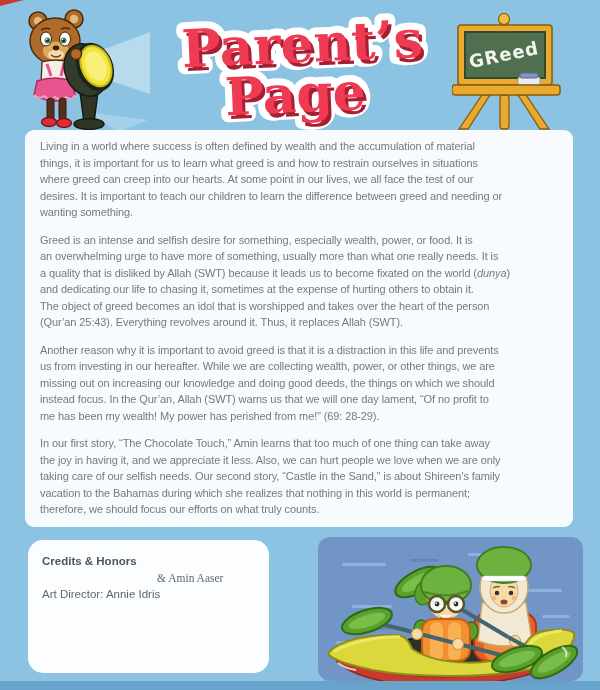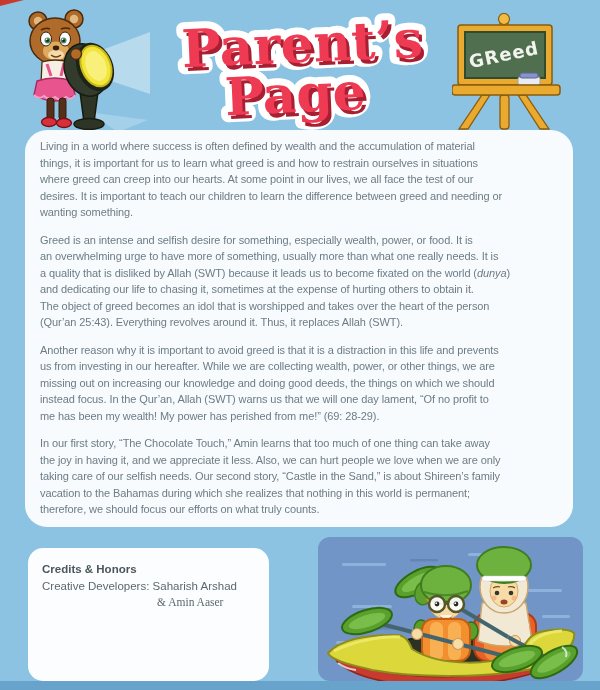--- a/index.html
+++ b/index.html
@@ -15,39 +15,39 @@
     left:0;top:0;width:24px;height:6px;
     background:#c8392e;
     clip-path:polygon(0 0,100% 0,0 100%);
   }
   #bottom-strip{
     left:0;top:681px;width:600px;height:9px;
     background:#68a3cb;
   }
   #article-panel{
     left:25px;top:130px;width:548px;height:397px;
-    background:#f7fbfd;border-radius:22px;
+    background:#f7fbfd;border-radius:9px;
     box-sizing:border-box;
     padding:8px 12px 0 15px;
   }
   #article-panel p{
     margin:0 0 11px 0;
     font-size:11px;line-height:16.5px;
     letter-spacing:-0.1px;
     color:#6e7c86;
     white-space:pre-line;
   }
   #article-panel p i{}
   #credits-panel{
     left:28px;top:540px;width:241px;height:133px;
     background:#fbfdfe;border-radius:15px;
     box-sizing:border-box;
     padding:13px 8px 0 14px;
     color:#5c6870;
-    font-size:11.5px;line-height:16.5px;margin-top:8px;
+    font-size:11.5px;line-height:16.5px;
   }
   #credits-panel .credits-heading{
     font-weight:bold;color:#4b565e;
   }
   .credits-indent{padding-left:115px;font-family:Liberation Serif, serif;}
   svg text.title-font{
     font-family:"DejaVu Serif","Liberation Serif",serif;
     font-weight:bold;
   }
   svg text.chalk-font{
@@ -160,22 +160,22 @@
 me has been my wealth! My power has perished from me!” (69: 28-29).</p>
     <p>In our first story, “The Chocolate Touch,” Amin learns that too much of one thing can take away
 the joy in having it, and we appreciate it less. Also, we can hurt people we love when we are only
 taking care of our selfish needs. Our second story, “Castle in the Sand,” is about Shireen’s family
 vacation to the Bahamas during which she realizes that nothing in this world is permanent;
 therefore, we should focus our efforts on what truly counts.</p>
   </div>
 
   <div class="abs" id="credits-panel">
     <div class="credits-heading">Credits &amp; Honors</div>
-    <div>Creative Developers: Saharish Arshad</div>
     <div class="credits-indent">&amp; Amin Aaser</div>
+    <div>Art Director: Annie Idris</div>
   </div>
 
   <svg class="abs" style="left:318px;top:537px" width="265" height="144" viewBox="0 0 265 144">
     <defs>
       <clipPath id="kayak-clip">
           <rect x="0" y="0" width="265" height="144" rx="12"></rect>
         </clipPath>
     </defs>
     <g clip-path="url(#kayak-clip)">
       <g>

